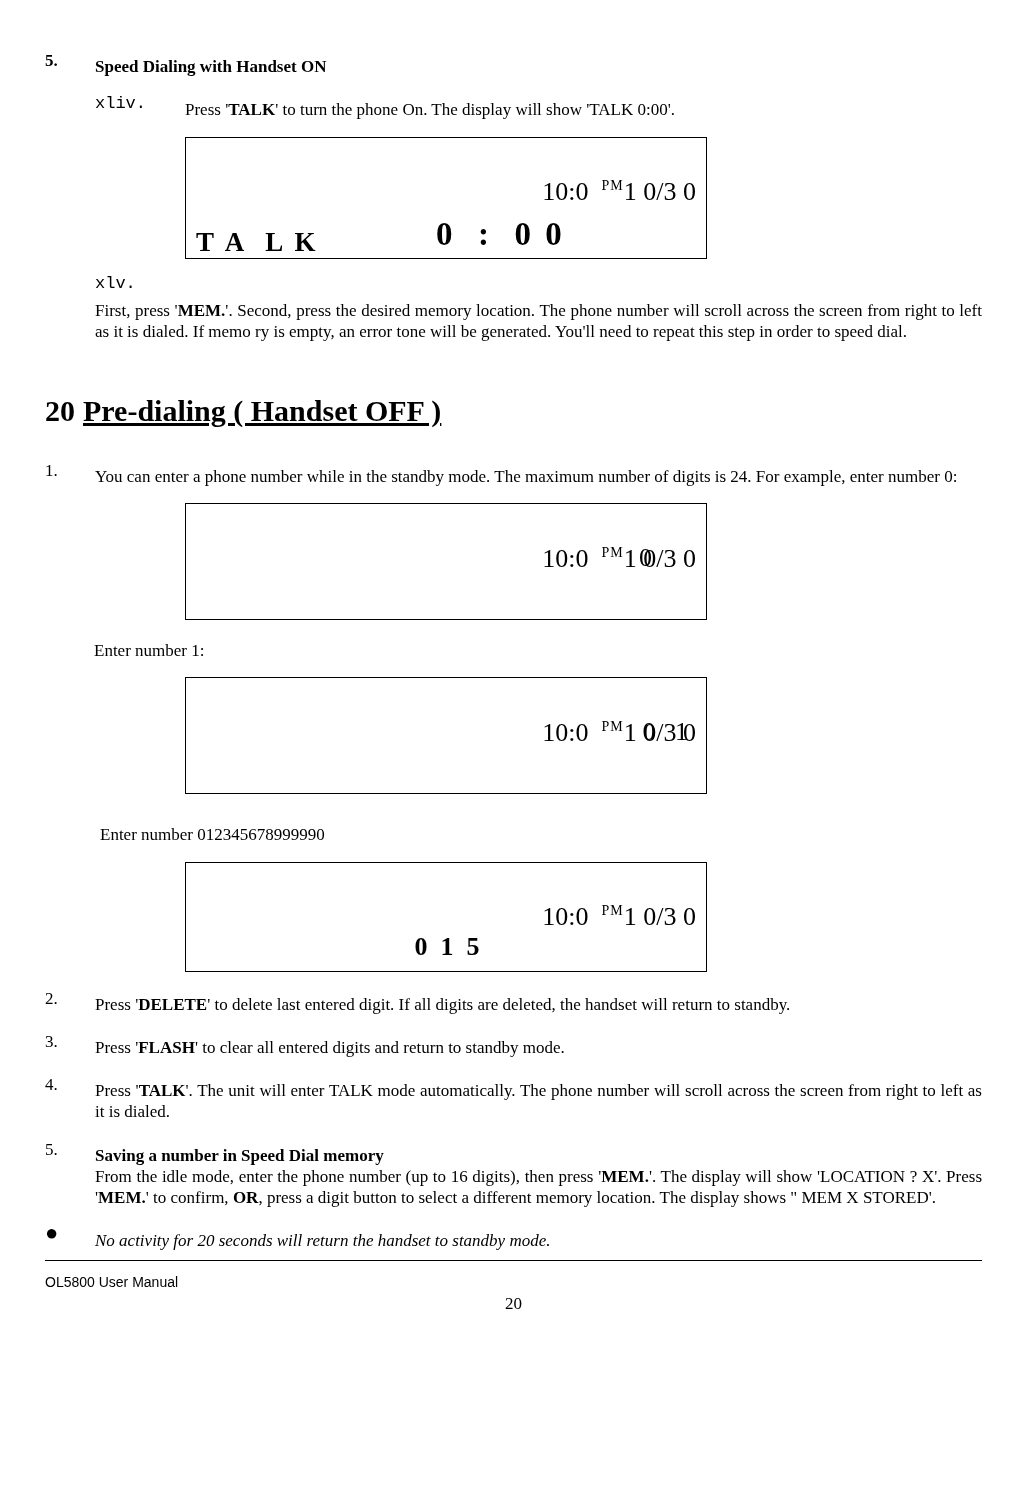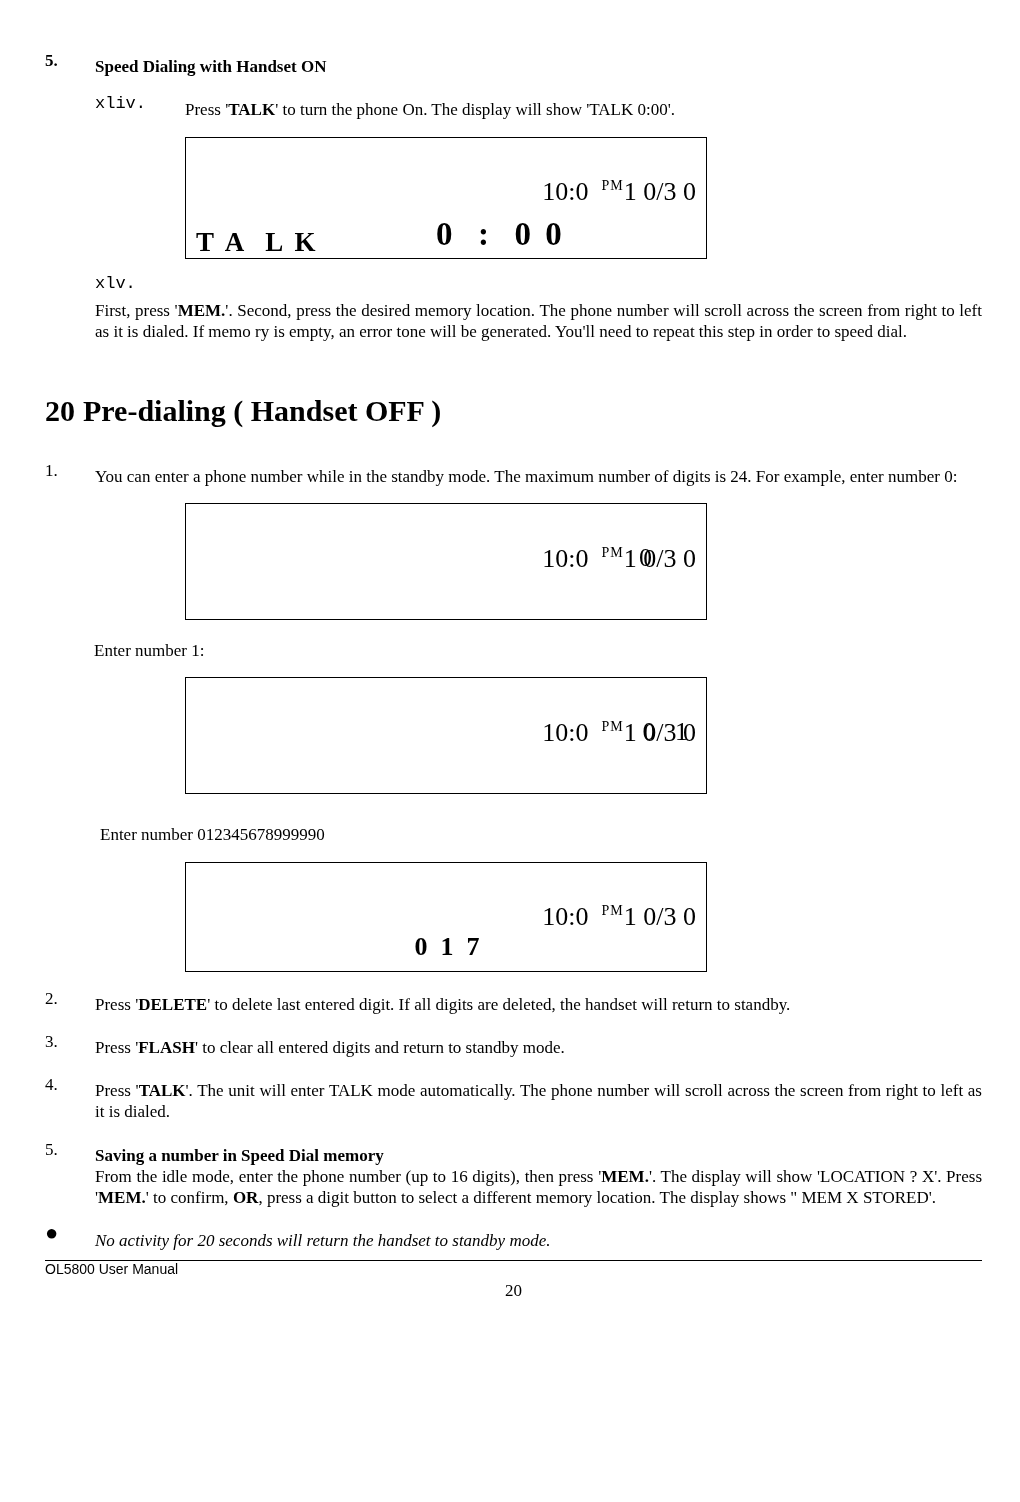--- a/index.html
+++ b/index.html
@@ -68,26 +68,26 @@
     font-weight:bold;
     letter-spacing:3px;
     white-space:pre;
   }
   h2.section {
     font-size: 30px;
     font-weight: bold;
     margin: 50px 0 30px 0;
   }
   h2.section .num { text-decoration: none; display:inline-block; width:38px;}
-  h2.section .title { }
+  h2.section .title { text-decoration: underline; }
   .bold { font-weight: bold; }
   .ital { font-style: italic; }
   .bullet { display:flex; margin-top:10px;}
   .bullet .dot { width:50px; flex:none; font-size:22px; line-height:18px;}
-  .footer-line { border-top:1.5px solid #000; margin-top:8px; padding-top:0;}
+  .footer-line { border-top:1.5px solid #000; margin-top:8px; padding-top:13px;}
   .footer-row { display:flex; justify-content:space-between; font-size:14px;}
   .page-center { text-align:center; font-size:17px; margin-top:2px;}
   .keep { white-space: pre; }
 </style>
 </head>
 <body>
 
 <div class="row para">
   <div class="num-col bold">5.</div>
   <div class="body-col bold">Speed Dialing with Handset ON</div>
@@ -139,21 +139,21 @@
   </div>
   <div class="lcd-line2 keep" style="top:38px; text-align:center; right:18px; left:auto;margin-left:32px;">0   1</div>
 </div>
 
 <div class="para" style="margin-left:55px; margin-top:30px;">Enter number 012345678999990</div>
 
 <div class="lcd" style="margin-left:140px; height:108px; margin-top:6px;">
   <div class="lcd-top">
     <span>10:0</span>&nbsp;&nbsp;<span class="lcd-pm">PM</span><span>1 0/3 0</span>
   </div>
-  <div class="lcd-line3 keep" style="top:68px;">0  1  7</div>
+  <div class="lcd-line3 keep" style="top:68px;">0  1  5</div>
 </div>
 
 <div class="row para" style="margin-top:16px;">
   <div class="num-col">2.</div>
   <div class="body-col">
     <span>Press '</span><span class="bold">DELETE</span><span>' to delete last entered digit. If all digits are deleted, the handset will return to standby.</span>
   </div>
 </div>
 
 <div class="row para">

